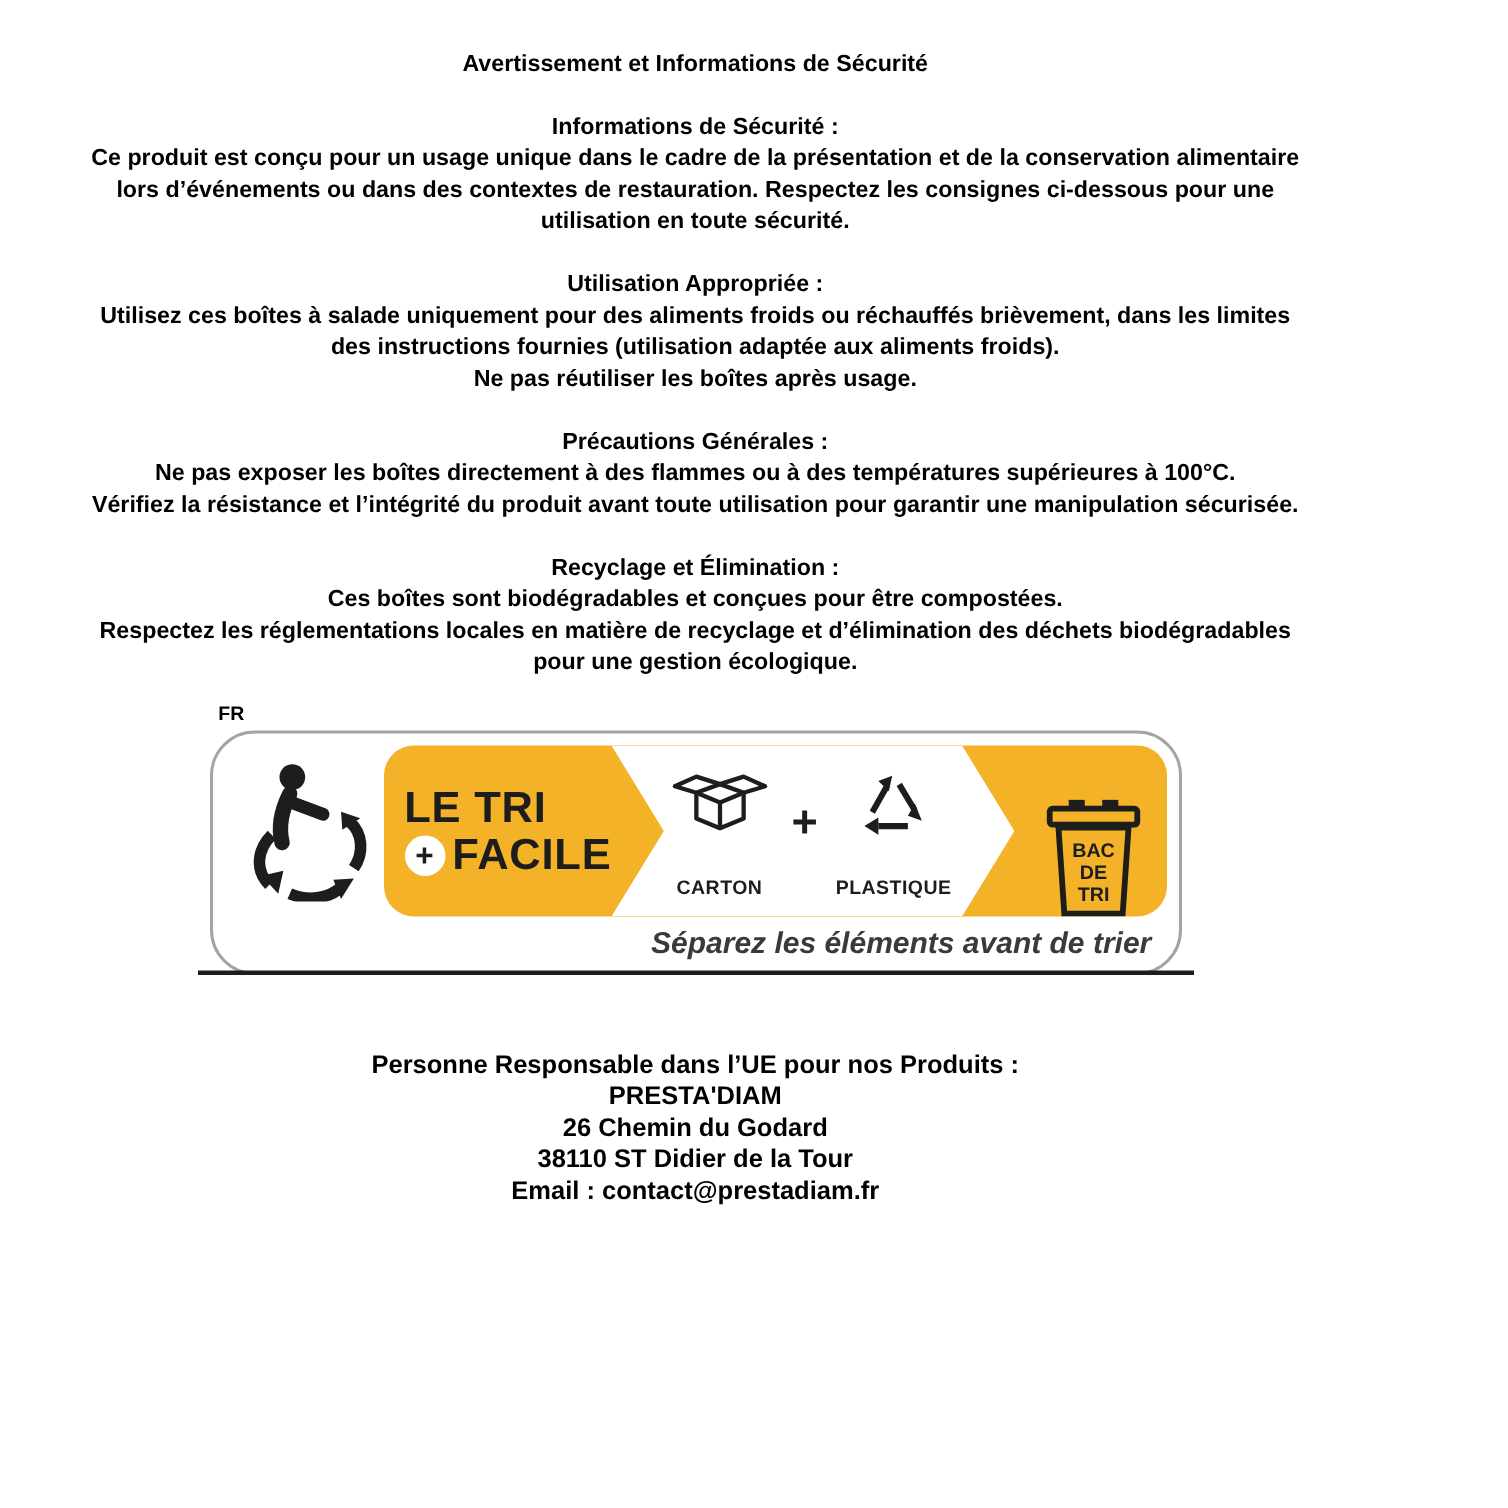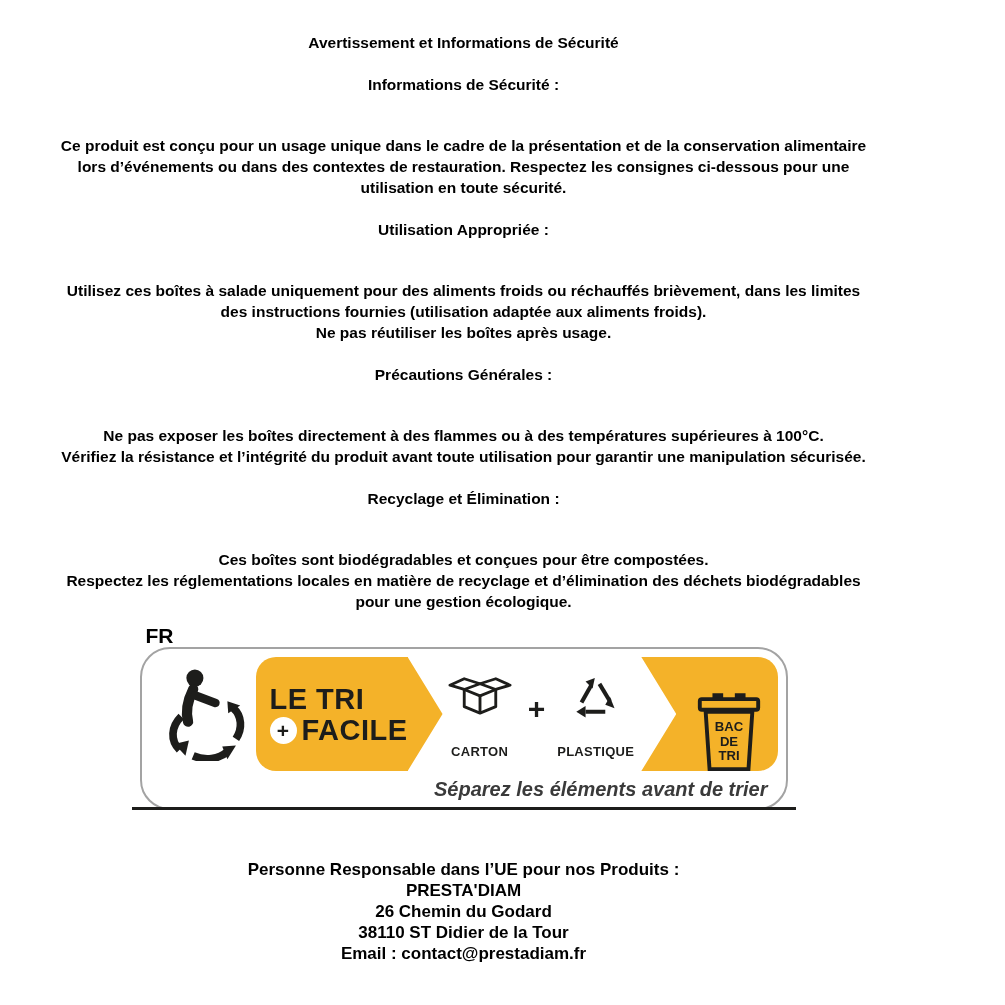--- a/index.html
+++ b/index.html
@@ -4,25 +4,25 @@
 <style>
   * { margin:0; padding:0; box-sizing:border-box; }
   html, body { background:#ffffff; }
   body {
     width:1005px; height:1005px; overflow:hidden;
     font-family:"Liberation Sans", sans-serif;
     color:#000;
   }
   .doc { width:927px; padding-top:32px; text-align:center; font-weight:bold; font-size:15.5px; line-height:21px; }
   .section { margin-top:21px; }
-  .body-text { white-space:pre-line;margin-top:40px; }
+  .body-text { white-space:pre-line; }
 
   
   .trilogo { width:648px; margin:13px auto 0; text-align:left; }
-  .fr-label { font-size:21px; font-weight:800; margin:0 0 1px 6px; }
+  .fr-label { font-size:13px; font-weight:800; margin:0 0 1px 6px; }
   .tri-box { border:2px solid #a3a3a3; border-radius:30px; padding:8px 8px 2px 14px; background:#fff; }
   .tri-inner { display:flex; align-items:center; }
   .triman { flex:0 0 100px; display:flex; justify-content:center; align-items:center; }
   .band { flex:1; background:#F4B229; border-radius:20px; height:114px; display:flex; overflow:hidden; }
   .band-left { flex:0 0 152px; display:flex; flex-direction:column; justify-content:center; padding-left:14px; color:#1d1d1b; }
   .letri { font-size:29px; font-weight:800; letter-spacing:.5px; line-height:31px; }
   .facile-row { display:flex; align-items:center; gap:5px; margin-top:2px; }
   .plus-circle { width:27px; height:27px; border-radius:50%; background:#fff; display:inline-flex; align-items:center; justify-content:center; font-size:21px; font-weight:800; color:#1d1d1b; }
   .facile { font-size:29px; font-weight:800; letter-spacing:.5px; }
   .warrow {

